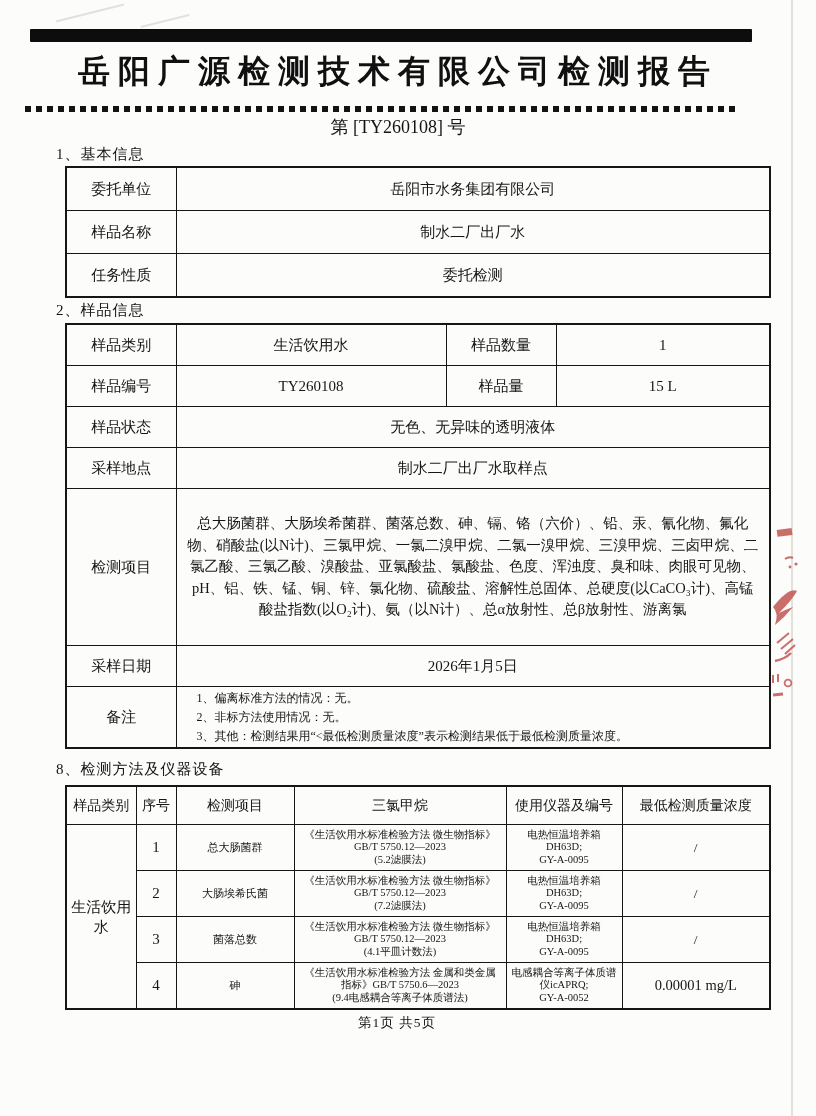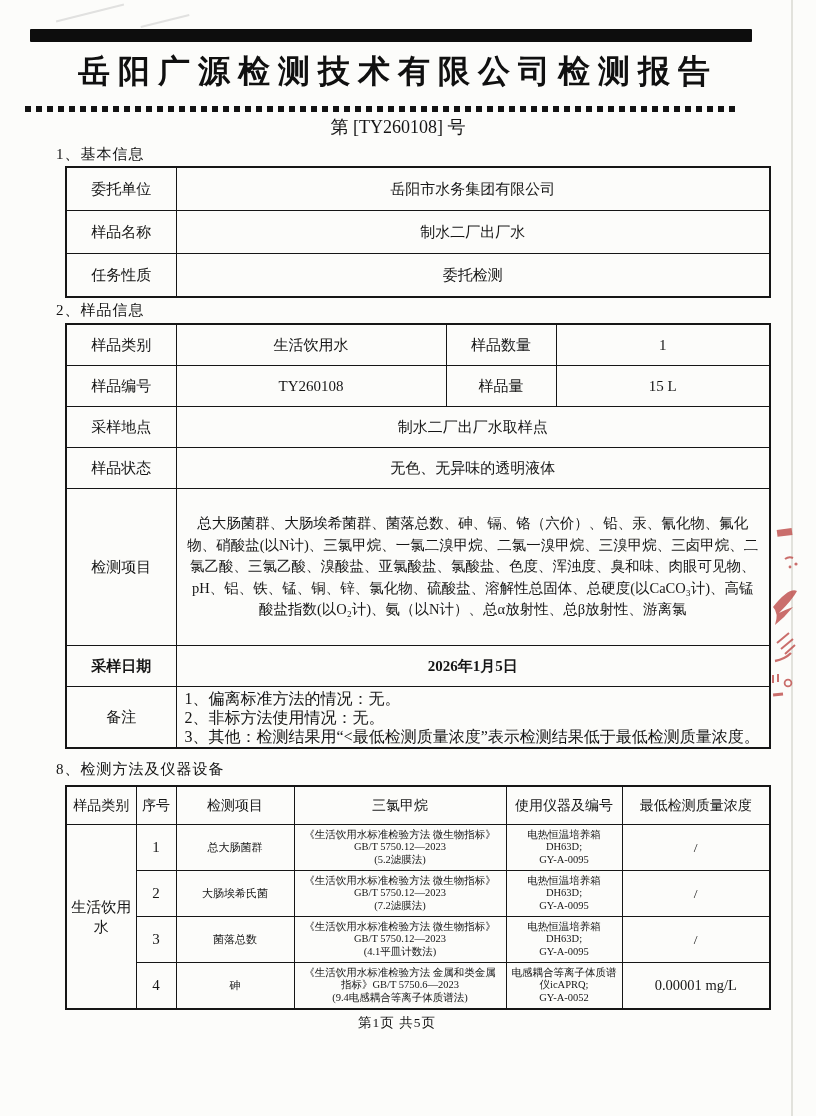--- a/index.html
+++ b/index.html
@@ -31,24 +31,24 @@
   table { border-collapse:collapse; table-layout:fixed; position:absolute; left:45px; background:transparent; }
   table, td, th { border:1.6px solid #161616; }
   table { border-width:2px;margin-left:20px; }
   td { padding:1px 4px; text-align:center; vertical-align:middle; font-size:15px; color:#161616; overflow:hidden; }
 
   .t1 { top:166px; width:704px; }
   .t1 td { height:40px; }
   .t2 { top:323px; width:704px; }
   .t2 .r-s td { height:38px; }
   .t2 .r-items td { height:128px; }
-  .t2 .r-date td { height:38px;font-weight:bold; }
+  .t2 .r-date td { height:38px; }
   .t2 .r-remark td { height:58px; }
   .items-text { font-size:14.5px; line-height:21.5px; padding:14px 10px; }
-  .remark-cell { text-align:left; padding-left:8px; font-size:16px; }
+  .remark-cell { text-align:left; padding-left:20px; font-size:12px; }
   .remark-cell div { line-height:19px; }
 
   .t3 { top:785px; width:704px; }
   .t3 td { padding:1px 2px; }
   .t3 .hd td { height:35px; font-size:14px; }
   .t3 .dr td { height:43px; }
   .cat-cell { font-size:15px; line-height:20px; }
   .item-cell { font-size:11px; }
   .micro { font-size:10.5px; line-height:12.5px; }
   .micro div { white-space:nowrap; }
@@ -109,26 +109,26 @@
       <td>样品数量</td>
       <td>1</td>
     </tr>
     <tr class="r-s">
       <td>样品编号</td>
       <td>TY260108</td>
       <td>样品量</td>
       <td>15 L</td>
     </tr>
     <tr class="r-s">
+      <td>样品状态</td>
+      <td colspan="3">无色、无异味的透明液体</td>
+    </tr>
+    <tr class="r-s">
       <td>采样地点</td>
       <td colspan="3">制水二厂出厂水取样点</td>
-    </tr>
-    <tr class="r-s">
-      <td>样品状态</td>
-      <td colspan="3">无色、无异味的透明液体</td>
     </tr>
     <tr class="r-items">
       <td>检测项目</td>
       <td colspan="3" class="items-text">总大肠菌群、大肠埃希菌群、菌落总数、砷、镉、铬（六价）、铅、汞、氰化物、氟化物、硝酸盐(以N计)、三氯甲烷、一氯二溴甲烷、二氯一溴甲烷、三溴甲烷、三卤甲烷、二氯乙酸、三氯乙酸、溴酸盐、亚氯酸盐、氯酸盐、色度、浑浊度、臭和味、肉眼可见物、pH、铝、铁、锰、铜、锌、氯化物、硫酸盐、溶解性总固体、总硬度(以CaCO₃计)、高锰酸盐指数(以O₂计)、氨（以N计）、总α放射性、总β放射性、游离氯</td>
     </tr>
     <tr class="r-date">
       <td>采样日期</td>
       <td colspan="3">2026年1月5日</td>
     </tr>
     <tr class="r-remark">

